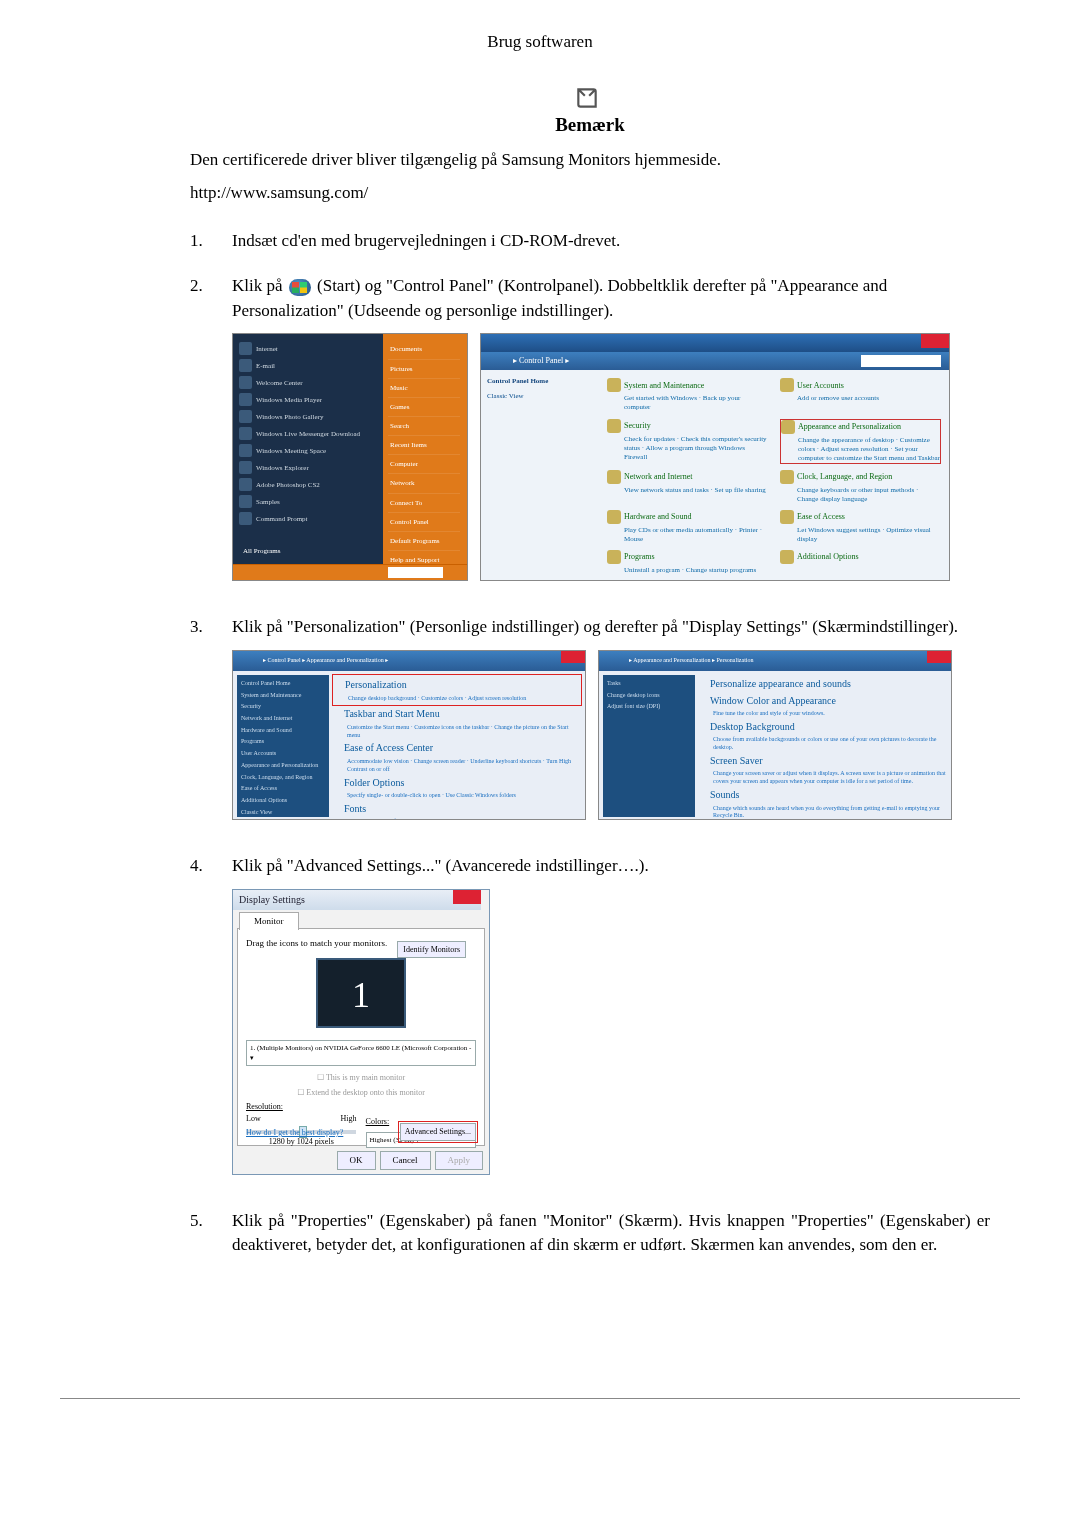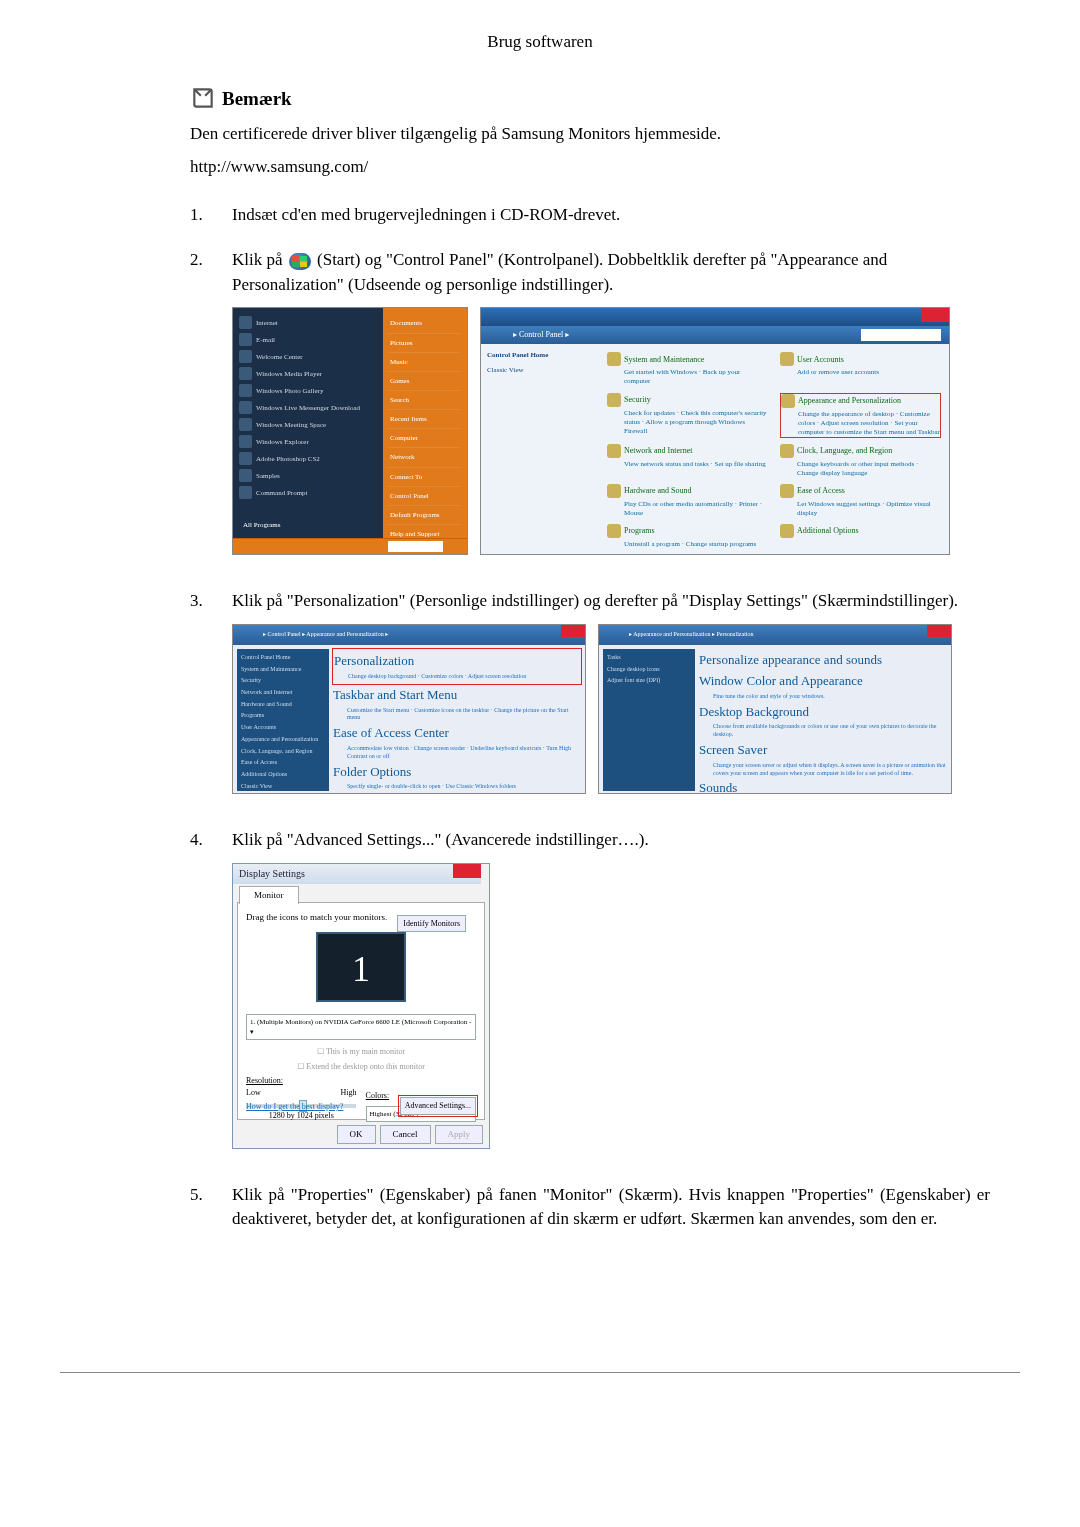--- a/index.html
+++ b/index.html
@@ -8,21 +8,21 @@
       background: #fff;
       width: 1080px;
       margin: 0 auto;
       color: #000;
       font-size: 16px;
       line-height: 1.45;
     }
     .page { padding: 30px 60px 60px 60px; }
     .header-center { text-align: center; margin-bottom: 30px; font-size: 17px; }
     .note-block { margin-left: 130px; margin-right: 30px; margin-bottom: 24px; }
-    .note-title-row { display: flex; align-items: center; margin-bottom: 10px; }
+    .note-title-row { display: flex; align-items: center; margin-bottom: 10px; flex-direction: column; }
     .note-icon {
       width: 26px; height: 26px; margin-right: 6px;
       display: inline-flex; align-items: center; justify-content: center;
     }
     .note-icon svg { width: 26px; height: 26px; }
     .note-title { font-weight: bold; font-size: 19px; }
     .note-body { margin-left: 0; font-size: 17px; }
     .note-body p { margin-bottom: 8px; }
     .section-title { font-family: Arial, Helvetica, sans-serif; font-weight: bold; font-size: 22px; margin: 18px 0 14px 0; }
     .indent { margin-left: 130px; margin-right: 30px; }
@@ -73,21 +73,21 @@
     .shot.cp .cat .ct .ci { width:14px; height:14px; background:#c9b25a; border-radius:3px; flex-shrink:0; }
     .shot.cp .cat .sub { color:#0e6aa8; padding-left:17px; line-height:1.3; }
     .shot.cp .cat.highlight { outline:1px solid #c33; outline-offset:-1px; padding:1px; }
 
     .shot.half { width: 354px; height: 170px; background:#e9eef6; }
     .shot.half .tbar { position:absolute; left:0; right:0; top:0; height:20px; background: linear-gradient(#3d7fbf,#2a5c95); }
     .shot.half .tbar .close { position:absolute; right:0; top:0; width:24px; height:12px; background:#d23; }
     .shot.half .nav { position:absolute; left:4px; top:24px; width:92px; color:#cde; font-size:6px; background:#1d4f7f; height:142px; padding:4px; }
     .shot.half .nav div { margin-bottom:3px; }
     .shot.half .main { position:absolute; left:100px; top:24px; right:4px; bottom:4px; font-size:6px; color:#0a4e8e; }
-    .shot.half .main .hd { color:#0a5a9c; font-size:13px; margin:2px 0; }
+    .shot.half .main .hd { color:#0a5a9c; font-size:10px; margin:2px 11px; }
     .shot.half .main .lnk { color:#1a6fc0; padding-left:14px; margin-bottom:2px; line-height:1.3; }
 
     .shot.dlg { width: 258px; height: 286px; background:#f2f2f2; border:1px solid #7a98b5; }
     .shot.dlg .titlebar { position:absolute; left:0; right:8px; top:0; height:20px; background: linear-gradient(#e8eef6,#cedceb); font-size:10px; color:#223; padding-left:6px; padding-top:3px; }
     .shot.dlg .titlebar .close { position:absolute; right:0; top:0; width:28px; height:14px; background:#d23; }
     .shot.dlg .tab { position:absolute; left:6px; top:22px; font-size:9px; background:#fff; border:1px solid #aaa; border-bottom:none; padding:2px 14px; z-index:2;text-align:right; }
     .shot.dlg .panel { position:absolute; left:4px; right:4px; top:38px; bottom:28px; background:#fff; border:1px solid #aaa; padding:8px; font-size:9px; }
     .shot.dlg .monprev { width:90px; height:70px; background:#14202c; color:#fff; font-size:36px; text-align:center; line-height:70px; margin:8px auto 12px auto; border:2px solid #3a5a7a; }
     .shot.dlg .idbtn { position:absolute; right:10px; top:4px; font-size:8px; border:1px solid #9aa; background:#eef; padding:2px 5px; }
     .shot.dlg .drop { border:1px solid #9aa; background:#fff; font-size:7px; padding:2px 3px; margin-bottom:6px; }

